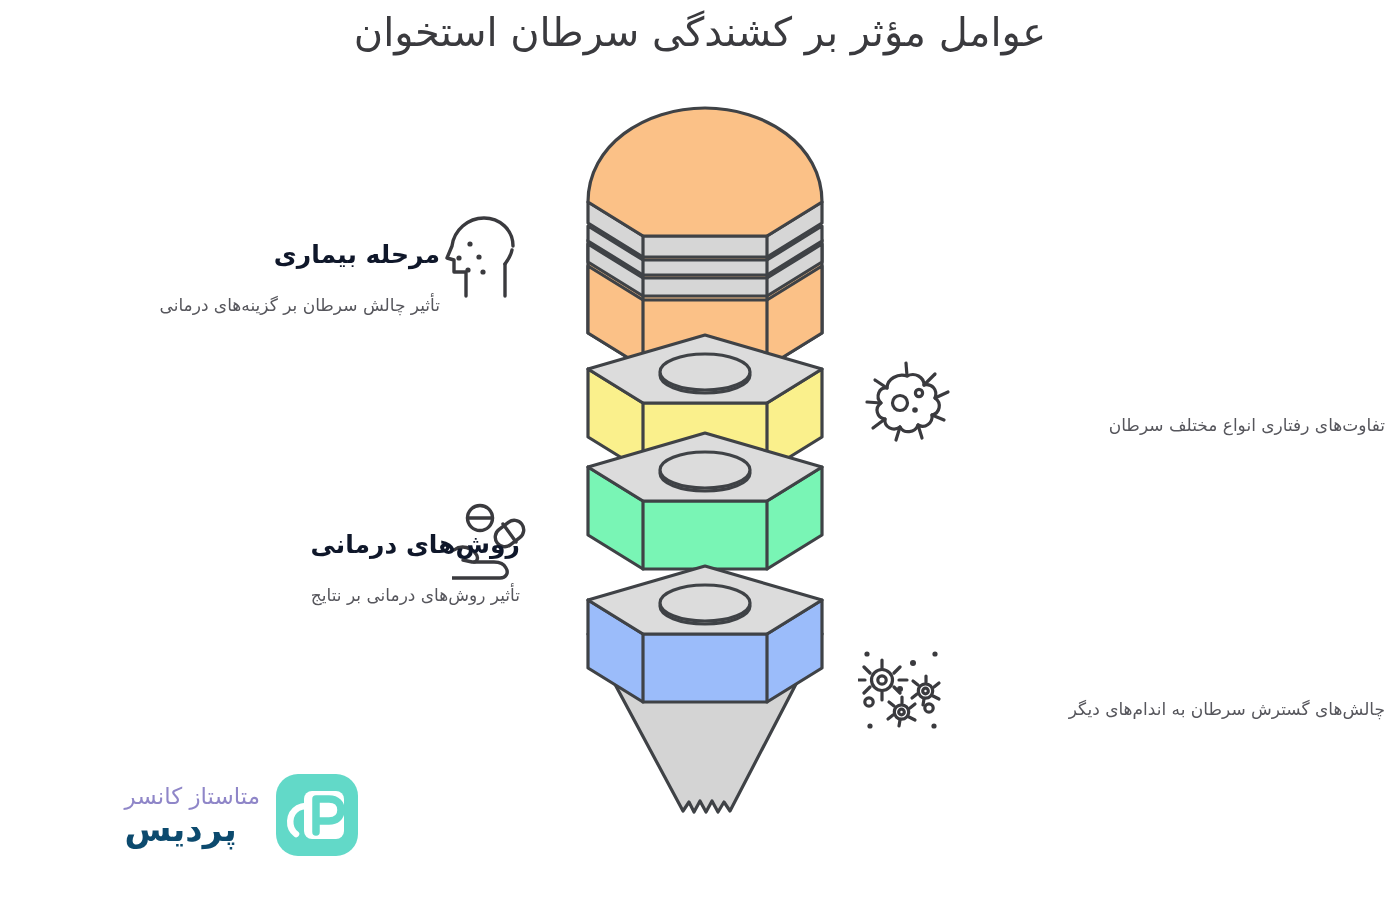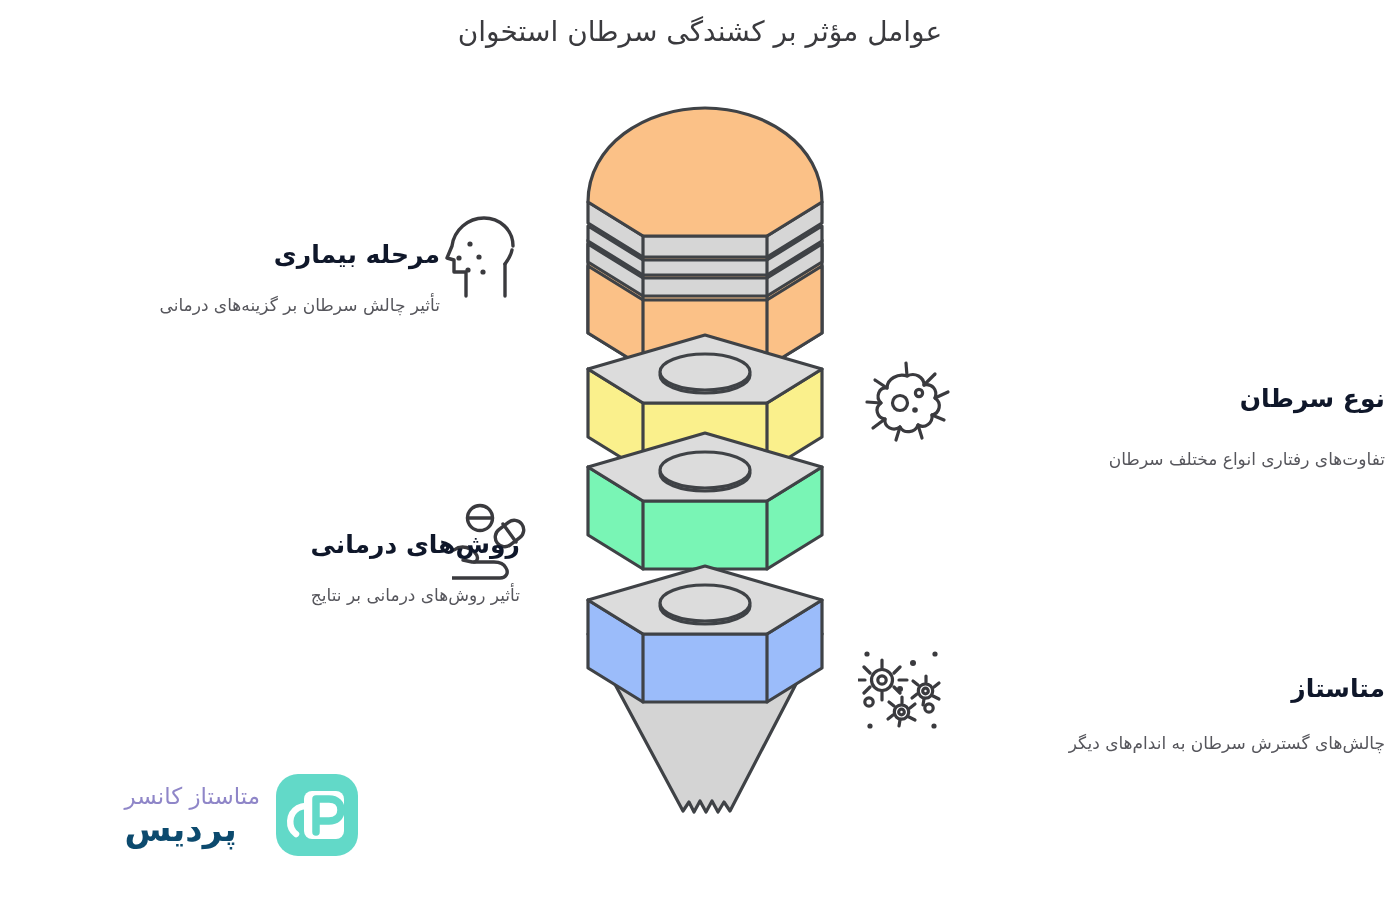--- a/index.html
+++ b/index.html
@@ -21,21 +21,21 @@
     inset: 0;
   }
 
   
   .title {
     position: absolute;
     top: 8px;
     left: 0;
     width: 1400px;
     text-align: center;
-    font-size: 28px;
+    font-size: 40px;
     line-height: 48px;
     font-weight: 400;
     color: #3a3a3e;
     direction: rtl;
     white-space: nowrap;
   }
 
   
   .funnel {
     position: absolute;
@@ -278,31 +278,29 @@
       </g>
     </svg>
   </div>
 
   <div class="block left" id="block-stage">
     <div class="heading">مرحله بیماری</div>
     <div class="desc">تأثیر چالش سرطان بر گزینه‌های درمانی</div>
   </div>
 
   <div class="block right" id="block-type">
-    <div class="heading">نوع سرطان</div>
     <div class="desc">تفاوت‌های رفتاری انواع مختلف سرطان</div>
   </div>
 
   <div class="block left" id="block-treat">
     <div class="heading">روش‌های درمانی</div>
     <div class="desc">تأثیر روش‌های درمانی بر نتایج</div>
   </div>
 
   <div class="block right" id="block-meta">
-    <div class="heading">متاستاز</div>
     <div class="desc">چالش‌های گسترش سرطان به اندام‌های دیگر</div>
   </div>
 
   <div class="logo">
     <div class="logo-mark">
       <svg viewBox="0 0 86 86" xmlns="http://www.w3.org/2000/svg">
         <rect x="2" y="2" width="82" height="82" rx="22" fill="#62d9c8"></rect>
         <path d="M22 62 C14 56 14 42 24 36 C31 32 39 34 43 40" fill="none" stroke="#ffffff" stroke-width="6.5" stroke-linecap="round"></path>
         <rect x="30" y="19" width="40" height="48" rx="8" fill="#ffffff"></rect>
         <path d="M42 60 L42 27 L55 27 C63 27 67 32 67 38 C67 45 62 49 55 49 L42 49" fill="none" stroke="#62d9c8" stroke-width="7.5" stroke-linejoin="round" stroke-linecap="round"></path>

